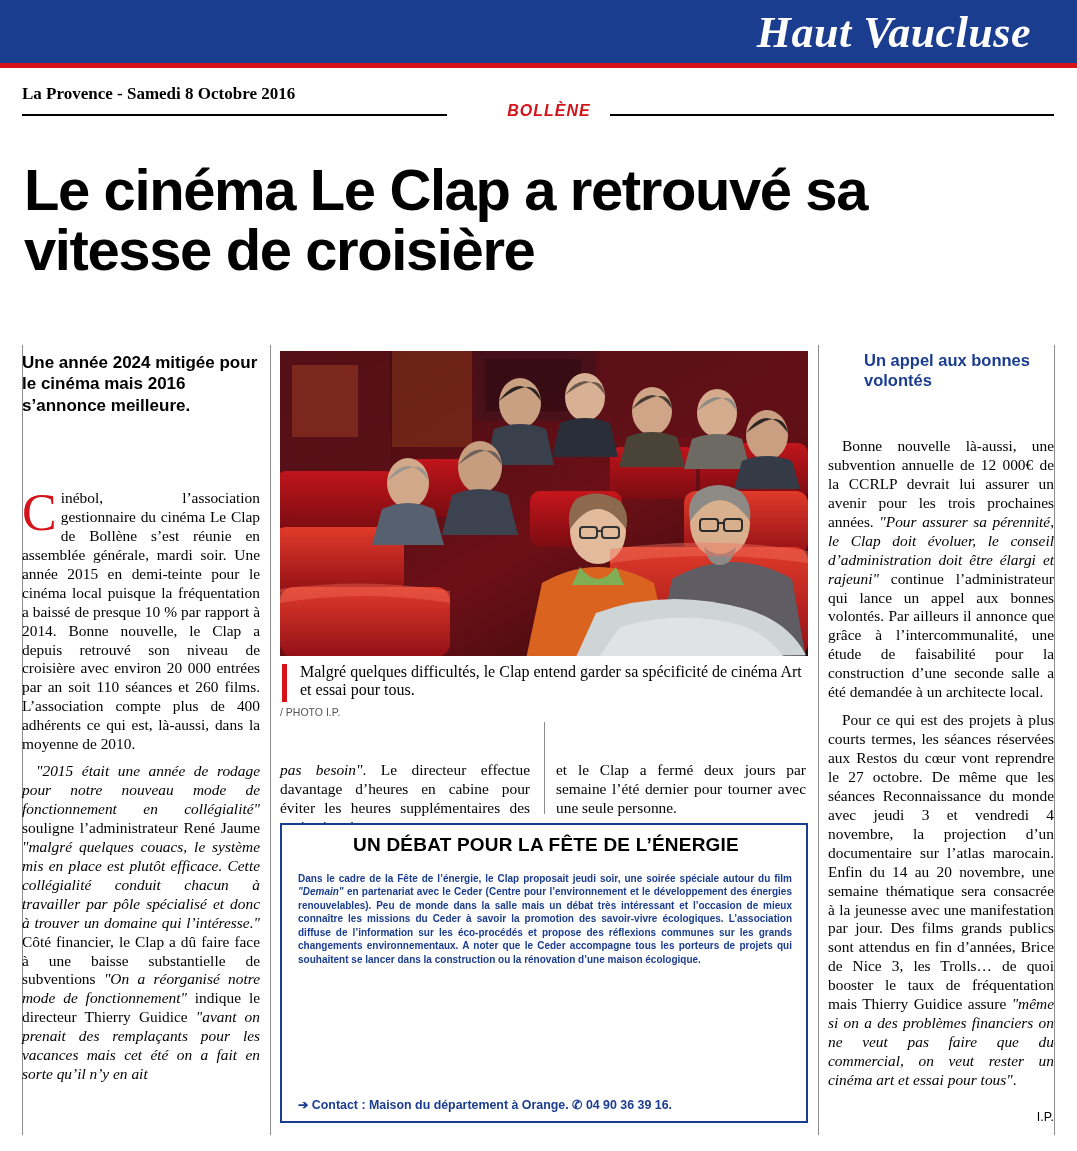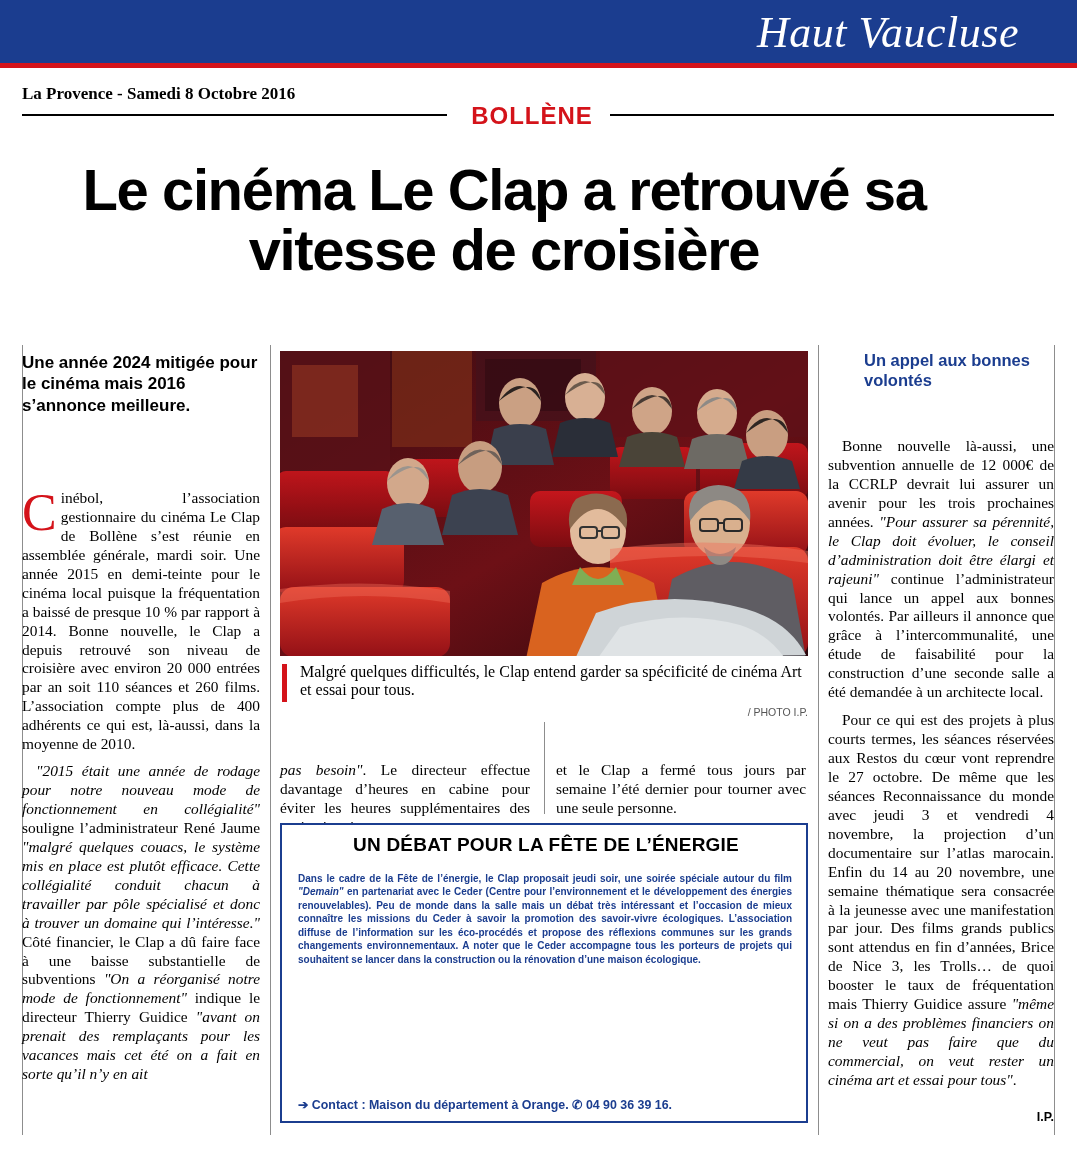--- a/index.html
+++ b/index.html
@@ -26,25 +26,25 @@
   }
   .masthead-red {
     position: absolute;
     left: 0; top: 63px;
     width: 1077px;
     height: 5px;
     background: #d4131a;
   }
   .masthead-title {
     position: absolute;
-    right: 58px;
+    right: 46px;
     top: 7px;
     font-family: "Liberation Serif", serif;
     font-style: italic;
-    font-weight: normal;
+    font-weight: bold;
     font-size: 44px;
     color: #ffffff;
     letter-spacing: 0.5px;
   }
 
   
   .dateline {
     position: absolute;
     left: 22px;
     top: 84px;
@@ -66,44 +66,44 @@
   .city-rule-right {
     position: absolute;
     left: 610px;
     top: 114px;
     width: 444px;
     height: 2px;
     background: #000;
   }
   .city-name {
     position: absolute;
-    left: 457px;
+    left: 474px;
     top: 102px;
     width: 150px;
     text-align: center;
     font-family: "Liberation Sans", sans-serif;
     font-weight: bold;
-    font-size: 24px;
+    font-size: 16px;
     letter-spacing: 1px;
     color: #d4131a;
+    font-style: italic;
   }
 
   
   .headline {
     position: absolute;
     left: 24px;
     top: 160px;
     width: 960px;
     font-family: "Liberation Sans", sans-serif;
     font-weight: bold;
     font-size: 58px;
     line-height: 1.03;
     letter-spacing: -1.4px;
     color: #000;
-    text-align: center;
   }
 
   
   .vrule {
     position: absolute;
     width: 1px;
     background: #8d8d8d;
   }
 
   
@@ -165,21 +165,21 @@
     position: absolute;
     left: 300px;
     top: 663px;
     width: 508px;
   }
   .credit {
     position: absolute;
     left: 280px;
     top: 706px;
     width: 528px;
-    text-align: right;
+    text-align: left;
     font-family: "Liberation Sans", sans-serif;
     font-size: 10.5px;
     color: #555;
   }
 
   
   .box {
     position: absolute;
     left: 280px;
     top: 823px;
@@ -237,21 +237,21 @@
     color: #1b3d8f;
     margin-left: 36px;
   }
   .signature {
     position: absolute;
     left: 828px;
     top: 1110px;
     width: 226px;
     text-align: right;
     font-family: "Liberation Sans", sans-serif;
-    font-weight: bold;
+    font-weight: normal;
     font-size: 12.5px;
     color: #000;
   }
 </style>
 </head>
 <body>
 
 <div class="masthead"></div>
 <div class="masthead-red"></div>
 <div class="masthead-title">Haut Vaucluse</div>
@@ -275,21 +275,21 @@
 <div class="col" style="left:22px; top:452px; width:238px;">
   <p class="noind"><span class="dropcap">C</span><span>inébol, l’association gestionnaire du cinéma Le Clap de Bollène s’est réunie en assemblée générale, mardi soir. Une année 2015 en demi-teinte pour le cinéma local puisque la fréquentation a baissé de presque 10 % par rapport à 2014. Bonne nouvelle, le Clap a depuis retrouvé son niveau de croisière avec environ 20 000 entrées par an soit 110 séances et 260 films. L’association compte plus de 400 adhérents ce qui est, là-aussi, dans la moyenne de 2010.</span></p>
   <p style="margin-top:8px;"><span class="ital">"2015 était une année de rodage pour notre nouveau mode de fonctionnement en collégialité"</span><span> souligne l’administrateur René Jaume </span><span class="ital">"malgré quelques couacs, le système mis en place est plutôt efficace. Cette collégialité conduit chacun à travailler par pôle spécialisé et donc à trouver un domaine qui l’intéresse."</span><span> Côté financier, le Clap a dû faire face à une baisse substantielle de subventions </span><span class="ital">"On a réorganisé notre mode de fonctionnement"</span><span> indique le directeur Thierry Guidice </span><span class="ital">"avant on prenait des remplaçants pour les vacances mais cet été on a fait en sorte qu’il n’y en ait</span></p>
 </div>
 
 <div class="col" style="left:280px; top:724px; width:250px;">
   <p class="noind"><span class="ital">pas besoin"</span><span>. Le directeur effectue davantage d’heures en cabine pour éviter les heures supplémentaires des projectionnistes</span></p>
 </div>
 
 <div class="col" style="left:556px; top:724px; width:250px;">
-  <p class="noind"><span>et le Clap a fermé tous jours par semaine l’été dernier pour tourner avec une seule personne.</span></p>
+  <p class="noind"><span>et le Clap a fermé deux jours par semaine l’été dernier pour tourner avec une seule personne.</span></p>
 </div>
 
 <div class="photo">
   <svg width="528" height="305" viewBox="0 0 528 305" xmlns="http://www.w3.org/2000/svg">
     <defs>
       <linearGradient id="bgdark" x1="0" y1="0" x2="1" y2="1">
         <stop offset="0%" stop-color="#3a0c12"></stop>
         <stop offset="55%" stop-color="#6d1016"></stop>
         <stop offset="100%" stop-color="#2a070b"></stop>
       </linearGradient>

